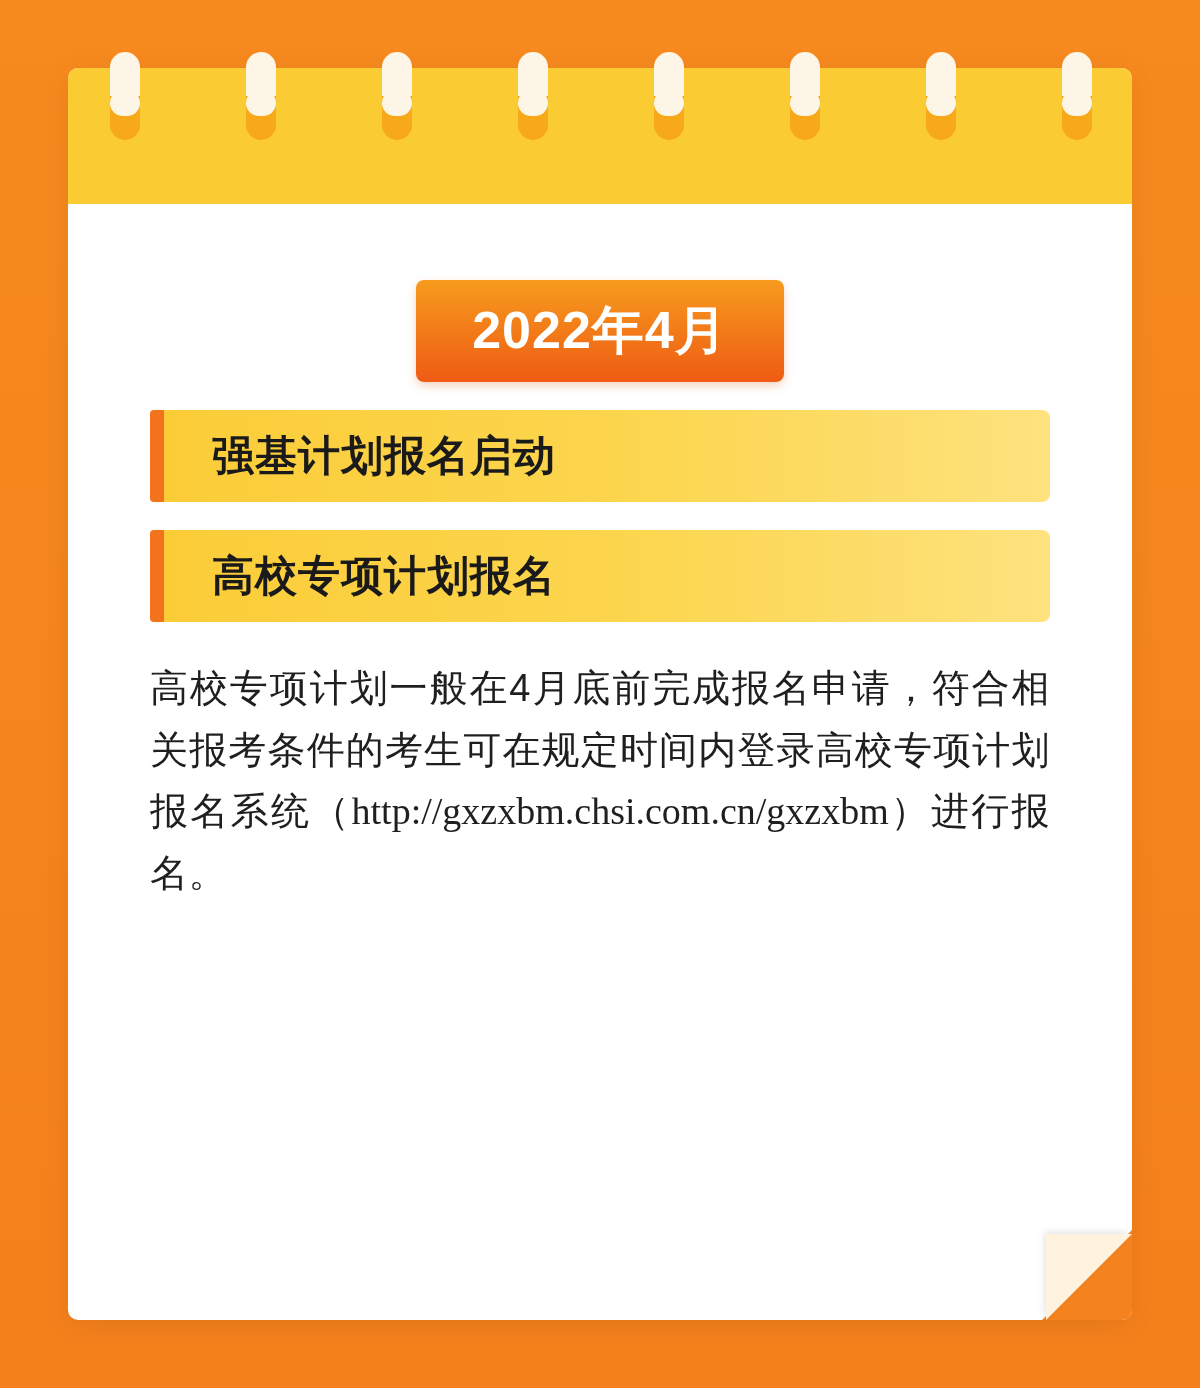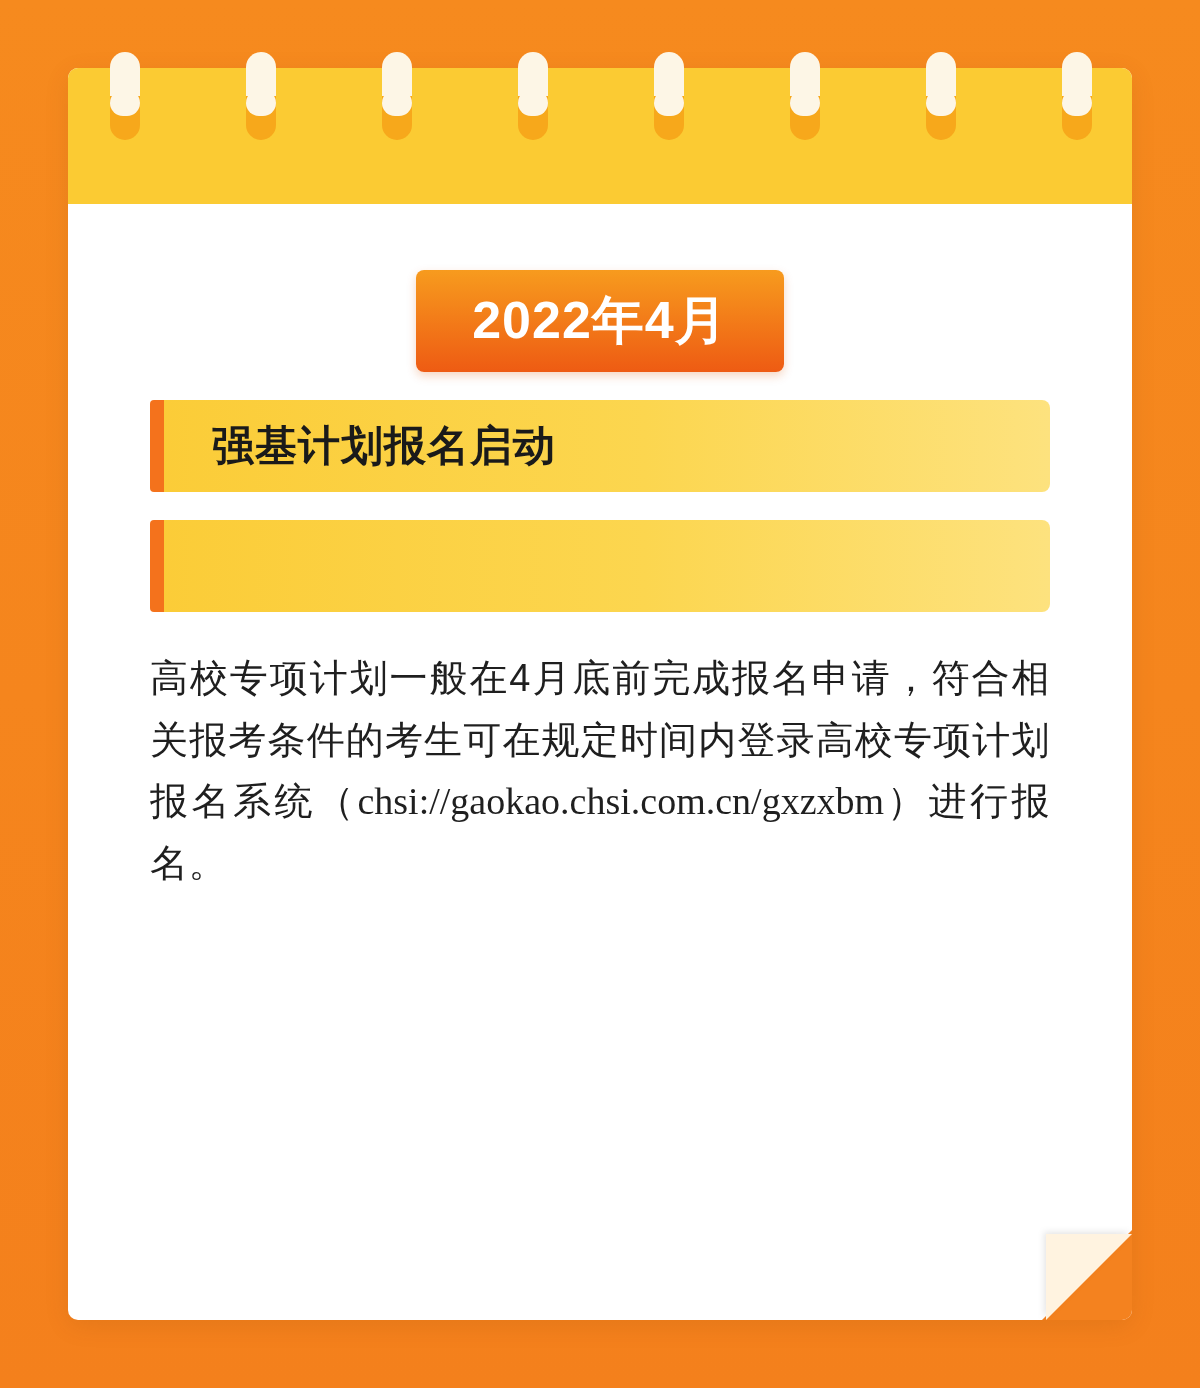--- a/index.html
+++ b/index.html
@@ -107,21 +107,21 @@
     filter: drop-shadow(-2px -2px 3px rgba(0,0,0,0.10));
   }
 
   .content {
     position: absolute;
     left: 0;
     top: 136px;
     width: 1064px;
     height: 1080px;
     box-sizing: border-box;
-    padding: 8px 82px;
+    padding: 18px 82px;
   }
 
   
   .month-badge-wrap {
     display: flex;
     justify-content: center;
     margin-top: 58px;
   }
   .month-badge {
     display: inline-block;
@@ -191,23 +191,24 @@
       </div>
 
       <div class="section-head">
         <span class="accent"></span>
         <span class="title">强基计划报名启动</span>
       </div>
 
 
       <div class="section-head">
         <span class="accent"></span>
-      </div>
-
-      <div class="para"><span>高校专项计划一般在4月底前完成报名申请，符合相关报考条件的考生可在规定时间内登录高校专项计划报名系统（</span><span class="url">chsi://gaokao.chsi.com.cn/gxzxbm</span><span>）进行报名。</span></div>
+        <span class="title">高校专项计划报名</span>
+      </div>
+
+      <div class="para"><span>高校专项计划一般在4月底前完成报名申请，符合相关报考条件的考生可在规定时间内登录高校专项计划报名系统（</span><span class="url">http://gxzxbm.chsi.com.cn/gxzxbm</span><span>）进行报名。</span></div>
 
     </div>
 
     <div class="fold"></div>
     <div class="fold-inner"></div>
   </div>
 
   <div class="rings">
       <div class="ring" style="left: 110px;">
         <div class="ring-top"></div>

